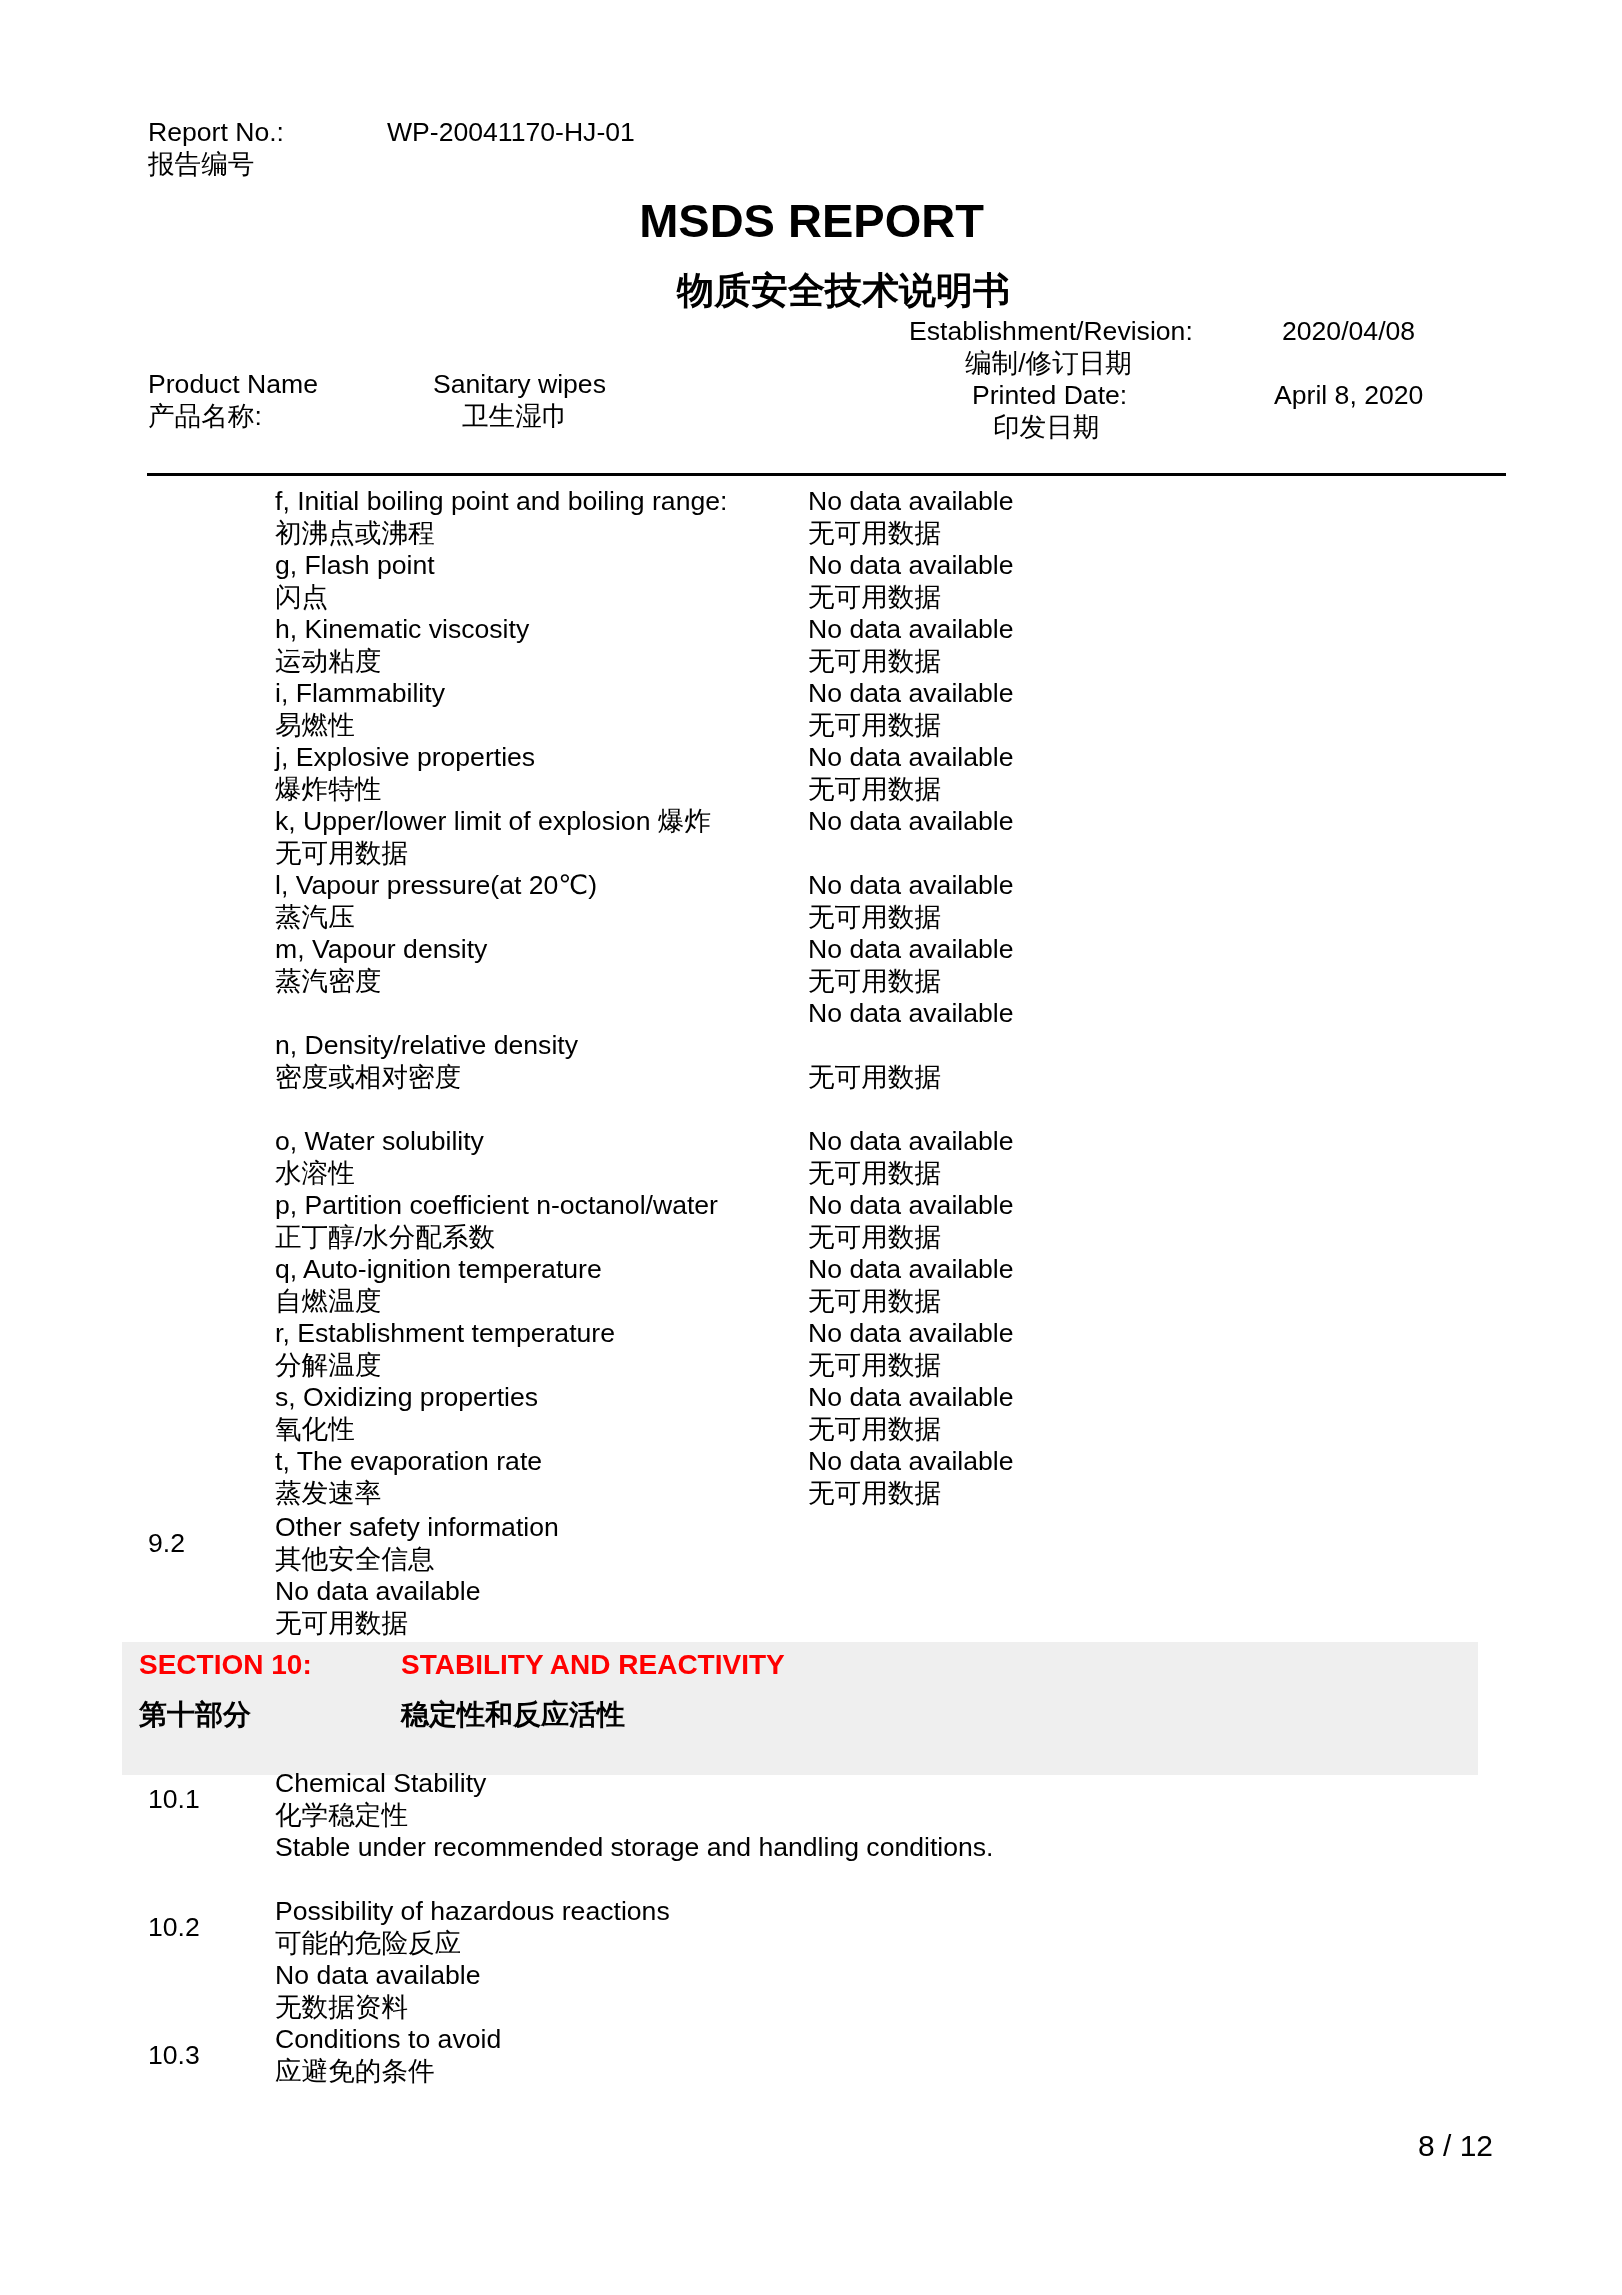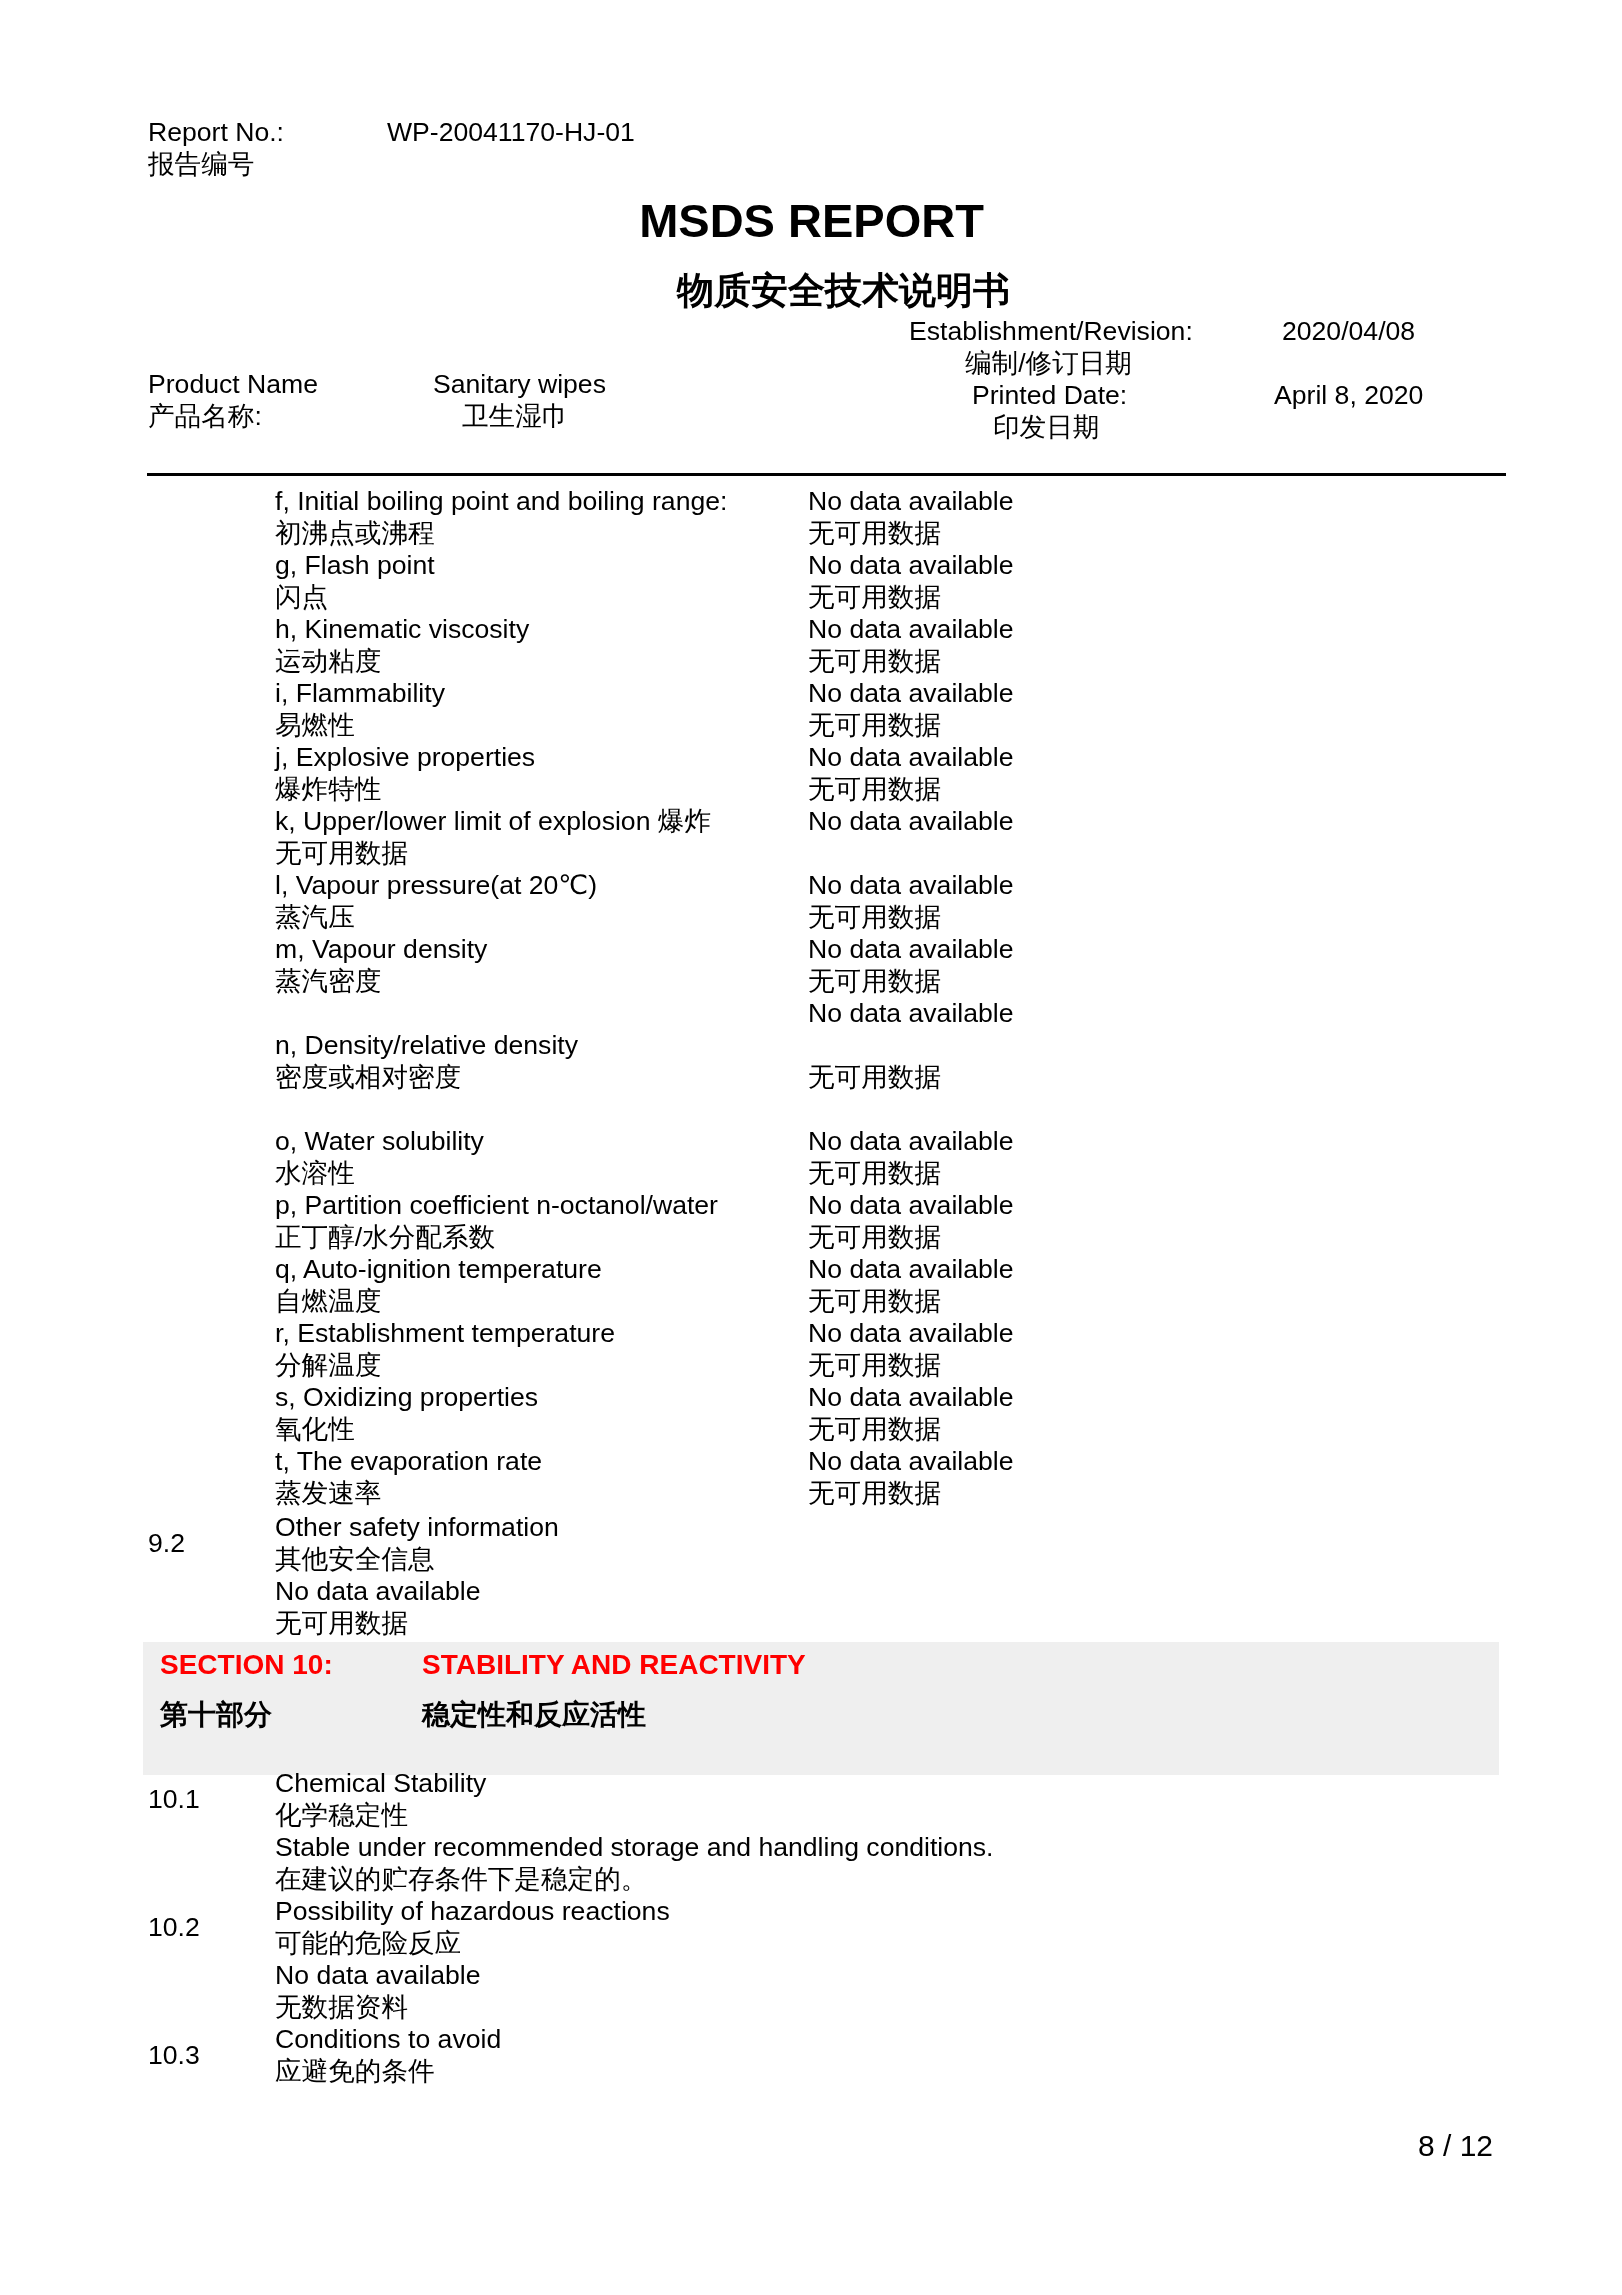--- a/index.html
+++ b/index.html
@@ -45,21 +45,21 @@
   .prop-value{flex:1;white-space:nowrap;}
   
   .numblock{position:absolute;left:275px;}
   .numblock .num{position:absolute;left:-127px;top:16.4px;white-space:nowrap;}
   .numblock .line{height:32px;line-height:32px;white-space:nowrap;}
   .block-92{top:1511px;}
   .block-101{top:1767px;}
   .block-102{top:1895px;}
   .block-103{top:2023px;}
   
-  .band{top:1642px;left:143px;width:1356px;height:133px;background:#efefef;}
+  .band{top:1642px;left:122px;width:1356px;height:133px;background:#efefef;}
   .band-row{position:absolute;left:17px;display:flex;font-weight:bold;font-size:28px;line-height:34px;white-space:nowrap;}
   .band-row-en{top:5.5px;color:#ff0000;}
   .band-row-zh{top:56px;color:#000;}
   .band-num{flex:0 0 262px;width:262px;}
   .footer{top:2130px;left:1418px;font-size:30px;}
 </style>
 </head>
 <body>
 
 <div class="page">
@@ -248,21 +248,20 @@
       <span class="band-num">第十部分</span>
       <span>稳定性和反应活性</span>
     </div>
   </div>
 
   <div class="numblock block-101">
     <span class="num">10.1</span>
     <div class="line">Chemical Stability</div>
     <div class="line">化学稳定性</div>
     <div class="line">Stable under recommended storage and handling conditions.</div>
-    <div class="line">在建议的贮存条件下是稳定的。</div>
   </div>
 
   <div class="numblock block-102">
     <span class="num">10.2</span>
     <div class="line">Possibility of hazardous reactions</div>
     <div class="line">可能的危险反应</div>
     <div class="line">No data available</div>
     <div class="line">无数据资料</div>
   </div>
 

